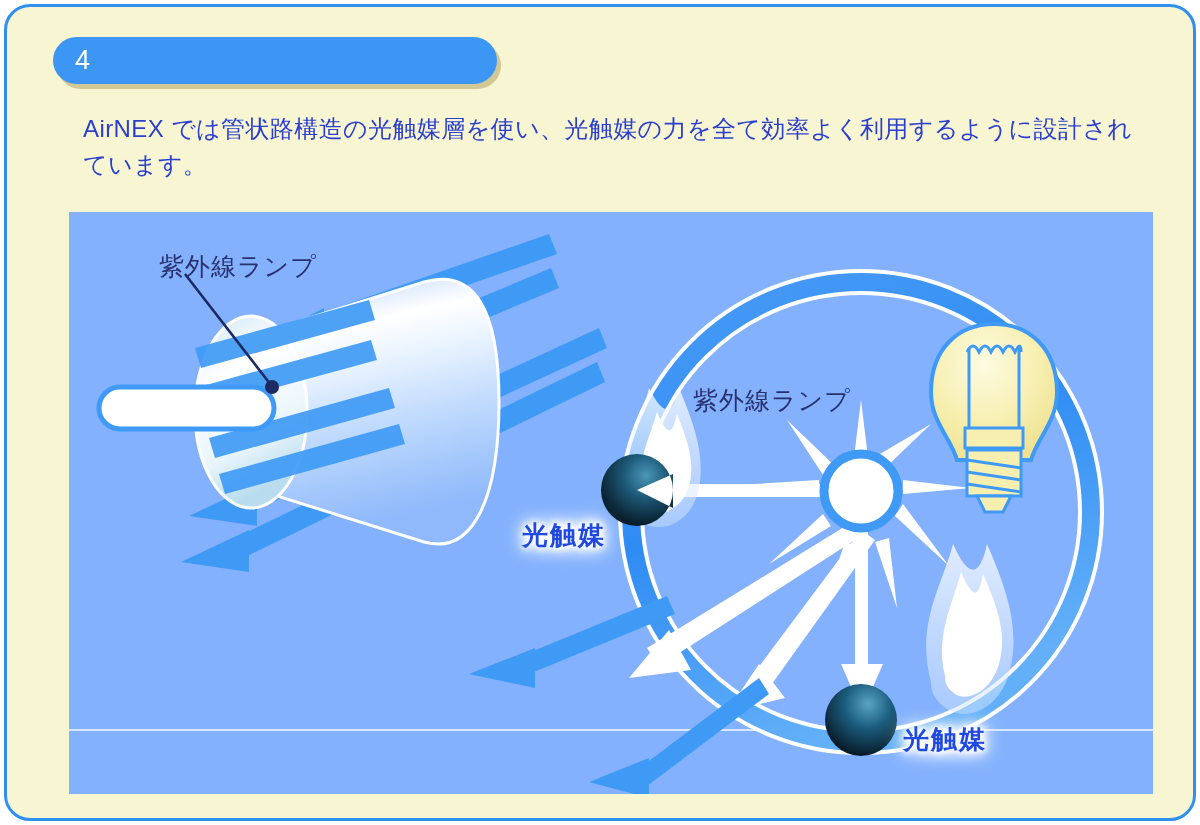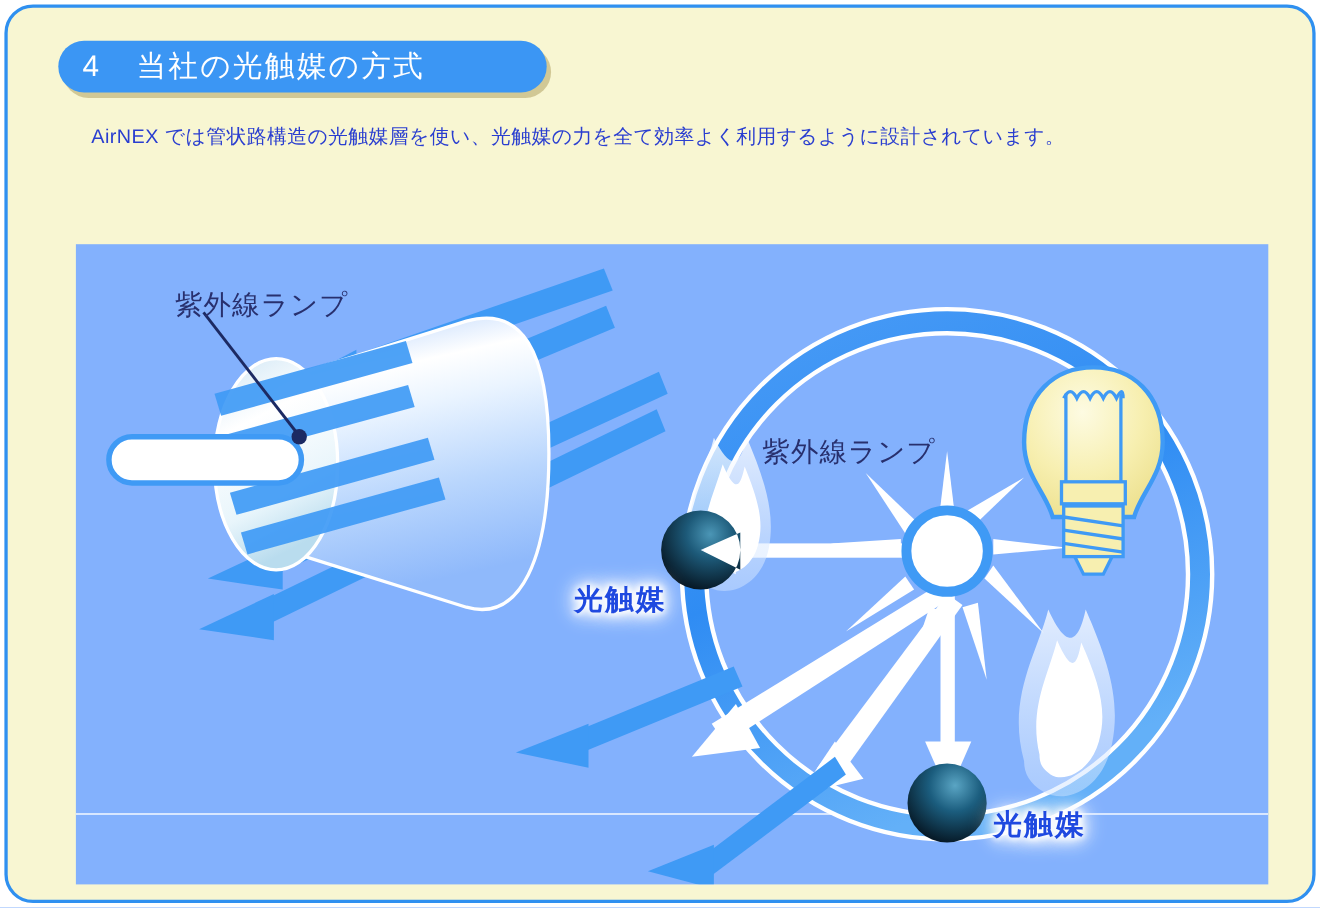--- a/index.html
+++ b/index.html
@@ -31,26 +31,26 @@
   .badge .num{
     color:#ffffff;font-size:27px;line-height:1;
     letter-spacing:0;margin-right:34px;
   }
   .badge .ttl{
     color:#ffffff;font-size:27px;line-height:1;letter-spacing:2px;
   }
   
   .body-text{
     position:absolute;left:76px;top:104px;width:1070px;
-    color:#2a3ed0;font-size:18px;line-height:1.48;
+    color:#2a3ed0;font-size:24px;line-height:1.48;
     letter-spacing:.4px;
   }
   
   .panel{
-    position:absolute;left:62px;top:215px;width:1084px;height:582px;
+    position:absolute;left:62px;top:205px;width:1084px;height:582px;
     background:#83b1fd;
     overflow:hidden;
     text-decoration:underline;
   }
   .panel svg{display:block;}
   .panel-label{
     position:absolute;color:#28306e;font-size:25px;white-space:nowrap;
     letter-spacing:1px;
   }
   .lbl-uv-left{left:90px;top:38px;}
@@ -68,21 +68,20 @@
   .glow-2{left:834px;top:510px;}
 </style>
 </head>
 <body>
 
 <div class="slide">
 
   <div class="badge-wrap">
     <div class="badge">
       <span class="num">4</span>
-      <span class="ttl">当社の光触媒の方式</span>
     </div>
   </div>
 
   <div class="body-text">AirNEX では管状路構造の光触媒層を使い、光触媒の力を全て効率よく利用するように設計されています。</div>
 
   <div class="panel">
 
     <svg width="1084" height="582" viewBox="0 0 1084 582">
       <defs>
         <linearGradient id="tubeBody" x1="0" y1="0" x2="0.25" y2="1">

